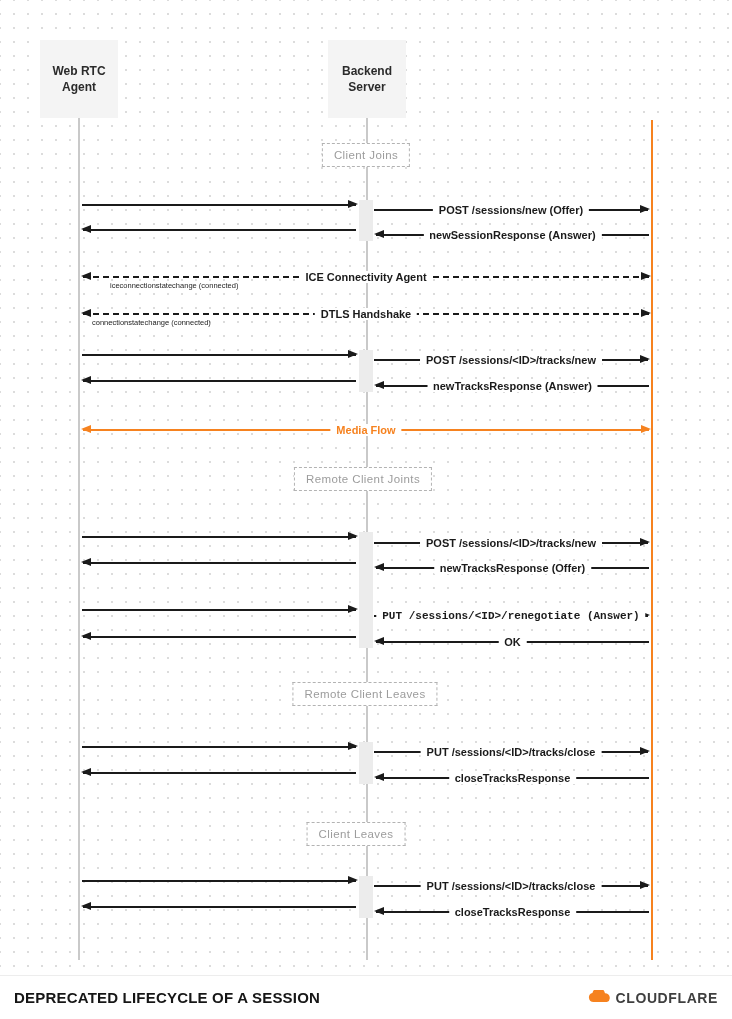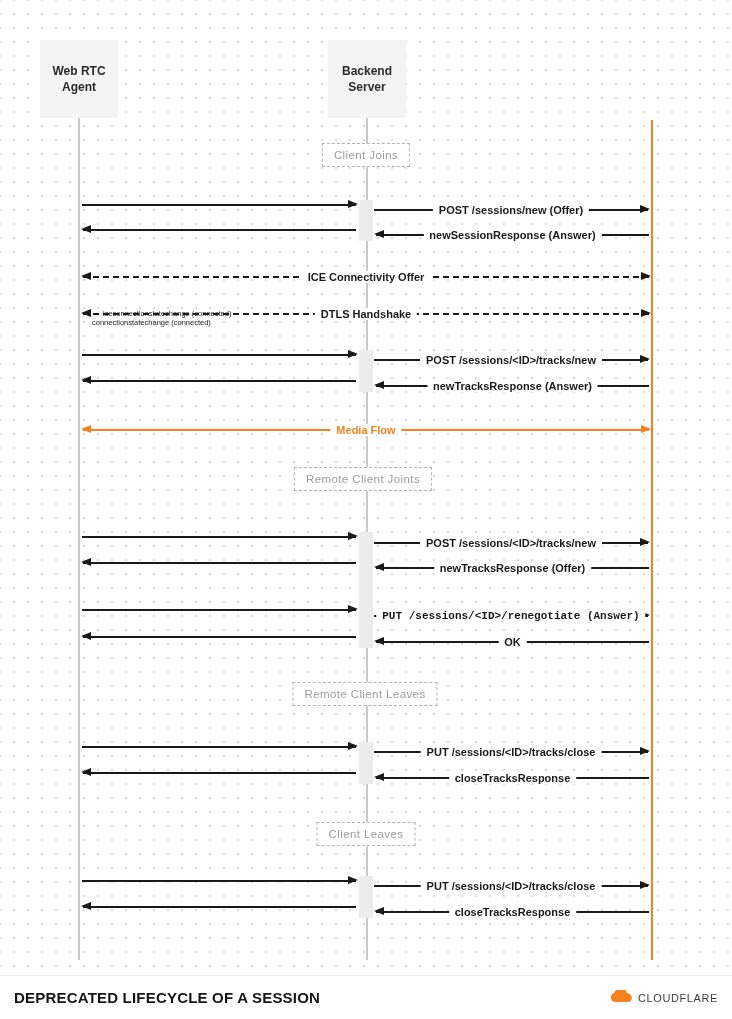--- a/index.html
+++ b/index.html
@@ -43,21 +43,21 @@
     padding:5px 11px; font-size:11.5px; letter-spacing:.4px; white-space:nowrap;
   }
 
   .footer{
     position:absolute; left:0; right:0; top:975px; height:44px; background:#fff;
     border-top:1px solid #ededed; display:flex; align-items:center; justify-content:space-between;
     padding:0 14px;
   }
   .title{ font-weight:700; font-size:15px; letter-spacing:.2px; color:#161616; }
   .logo{ display:flex; align-items:center; gap:4px; }
-  .logo-text{ font-weight:400; font-size:11px; letter-spacing:.6px; color:#3f3f3f; }
+  .logo-text{ font-weight:700; font-size:14px; letter-spacing:.6px; color:#3f3f3f; }
 </style>
 </head>
 <body>
 
 <div class="canvas" id="diagram">
   <div class="footer">
     <div class="title">DEPRECATED LIFECYCLE OF A SESSION</div>
     <div class="logo">
       <span>
         <svg viewBox="0 0 26 14" width="24" height="13" aria-hidden="true">
@@ -96,22 +96,22 @@
     </div>
     <div class="msg" style="left: 376px; top: 235px; width: 273px;">
       <div class="msg-line" style="border-top-style: solid; border-top-color: rgb(26, 26, 26);"></div>
       <div class="head-l" style="border-right-color: rgb(26, 26, 26);"></div>
       <div class="msg-label" style="color: rgb(26, 26, 26);">newSessionResponse (Answer)</div>
     </div>
     <div class="msg" style="left: 83px; top: 277px; width: 566px;">
       <div class="msg-line" style="border-top-style: dashed; border-top-color: rgb(26, 26, 26);"></div>
       <div class="head-l" style="border-right-color: rgb(26, 26, 26);"></div>
       <div class="head-r" style="border-left-color: rgb(26, 26, 26);"></div>
-      <div class="msg-label" style="color: rgb(26, 26, 26);">ICE Connectivity Offer</div>
-      <div class="msg-sublabel" style="left: 20px; margin-top: 28px;">iceconnectionstatechange (connected)</div>
+      <div class="msg-label" style="color: rgb(26, 26, 26);">ICE Connectivity Agent</div>
+      <div class="msg-sublabel" style="left: 27px;">iceconnectionstatechange (connected)</div>
     </div>
     <div class="msg" style="left: 83px; top: 314px; width: 566px;">
       <div class="msg-line" style="border-top-style: dashed; border-top-color: rgb(26, 26, 26);"></div>
       <div class="head-l" style="border-right-color: rgb(26, 26, 26);"></div>
       <div class="head-r" style="border-left-color: rgb(26, 26, 26);"></div>
       <div class="msg-label" style="color: rgb(26, 26, 26);">DTLS Handshake</div>
       <div class="msg-sublabel" style="left: 9px;">connectionstatechange (connected)</div>
     </div>
     <div class="msg" style="left: 82px; top: 355px; width: 274px;">
       <div class="msg-line" style="border-top-style: solid; border-top-color: rgb(26, 26, 26);"></div>
@@ -205,14 +205,14 @@
       <div class="head-l" style="border-right-color: rgb(26, 26, 26);"></div>
     </div>
     <div class="msg" style="left: 376px; top: 912px; width: 273px;">
       <div class="msg-line" style="border-top-style: solid; border-top-color: rgb(26, 26, 26);"></div>
       <div class="head-l" style="border-right-color: rgb(26, 26, 26);"></div>
       <div class="msg-label" style="color: rgb(26, 26, 26);">closeTracksResponse</div>
     </div>
     <div class="section" style="left: 366px; top: 155px;">Client Joins</div>
     <div class="section" style="left: 363px; top: 479px;">Remote Client Joints</div>
     <div class="section" style="left: 365px; top: 694px;">Remote Client Leaves</div>
-    <div class="section" style="left: 366px; top: 834px;">Client Leaves</div>
+    <div class="section" style="left: 356px; top: 834px;">Client Leaves</div>
   </div>
 
 </body></html>

